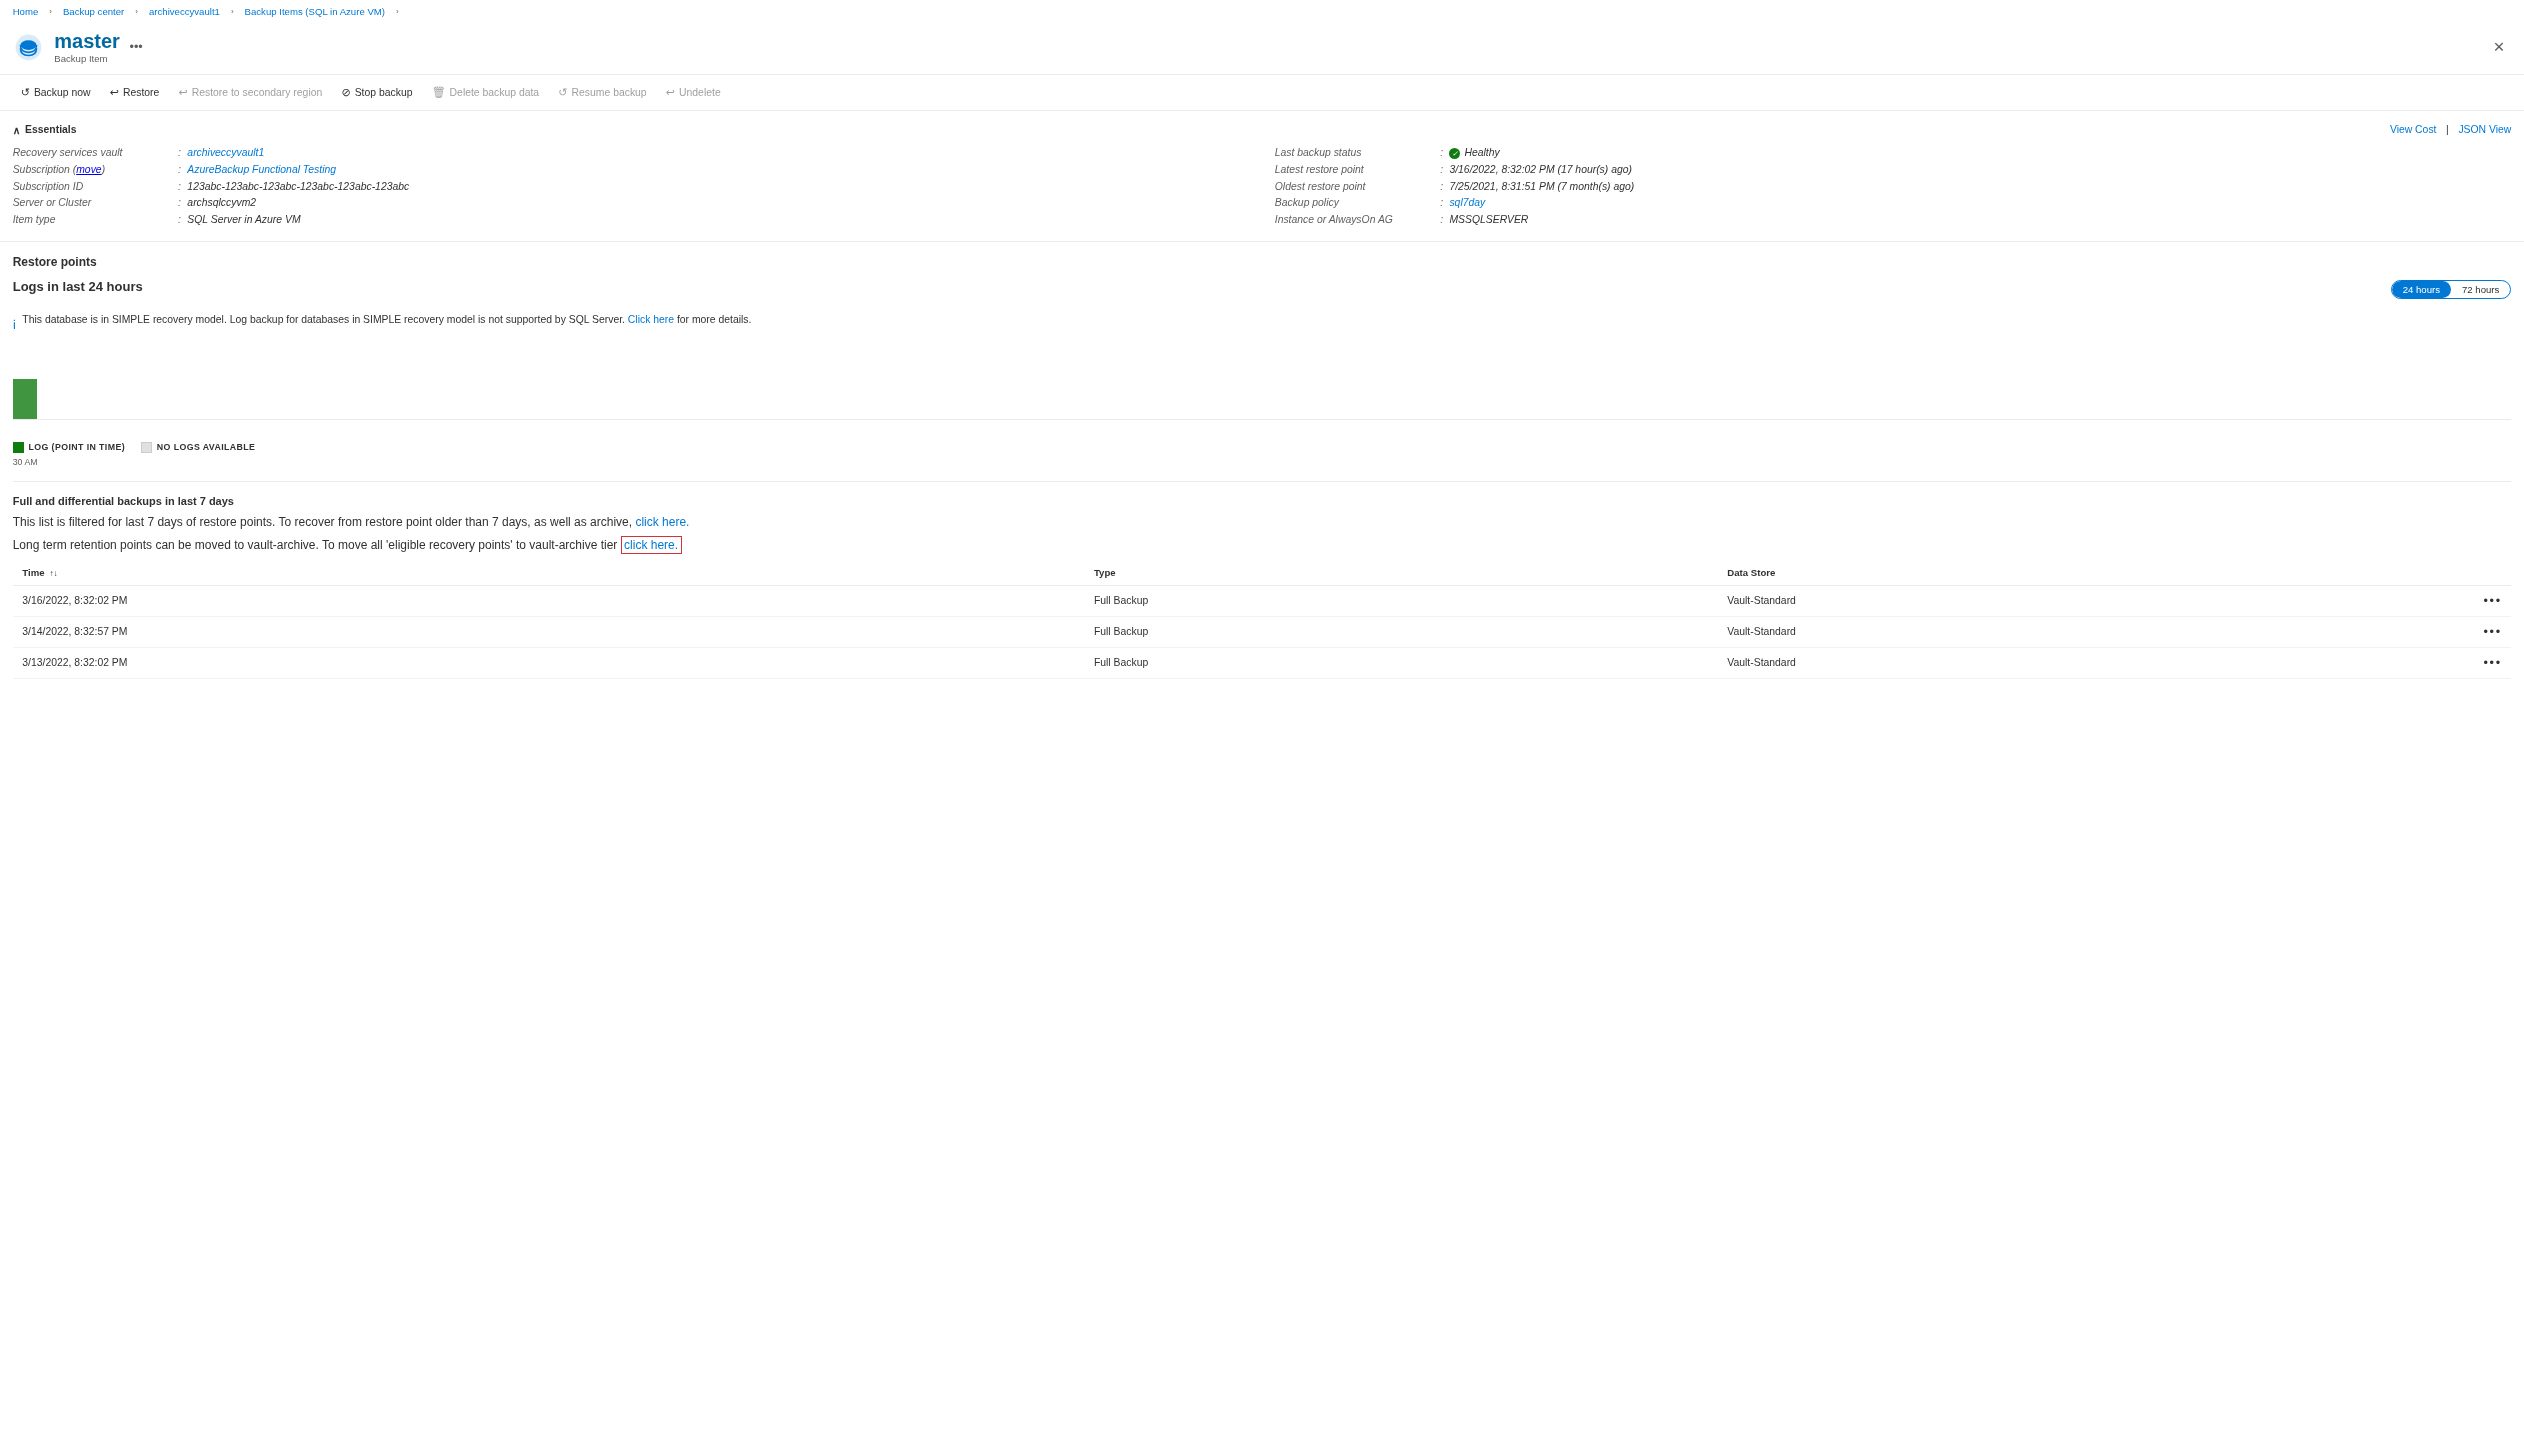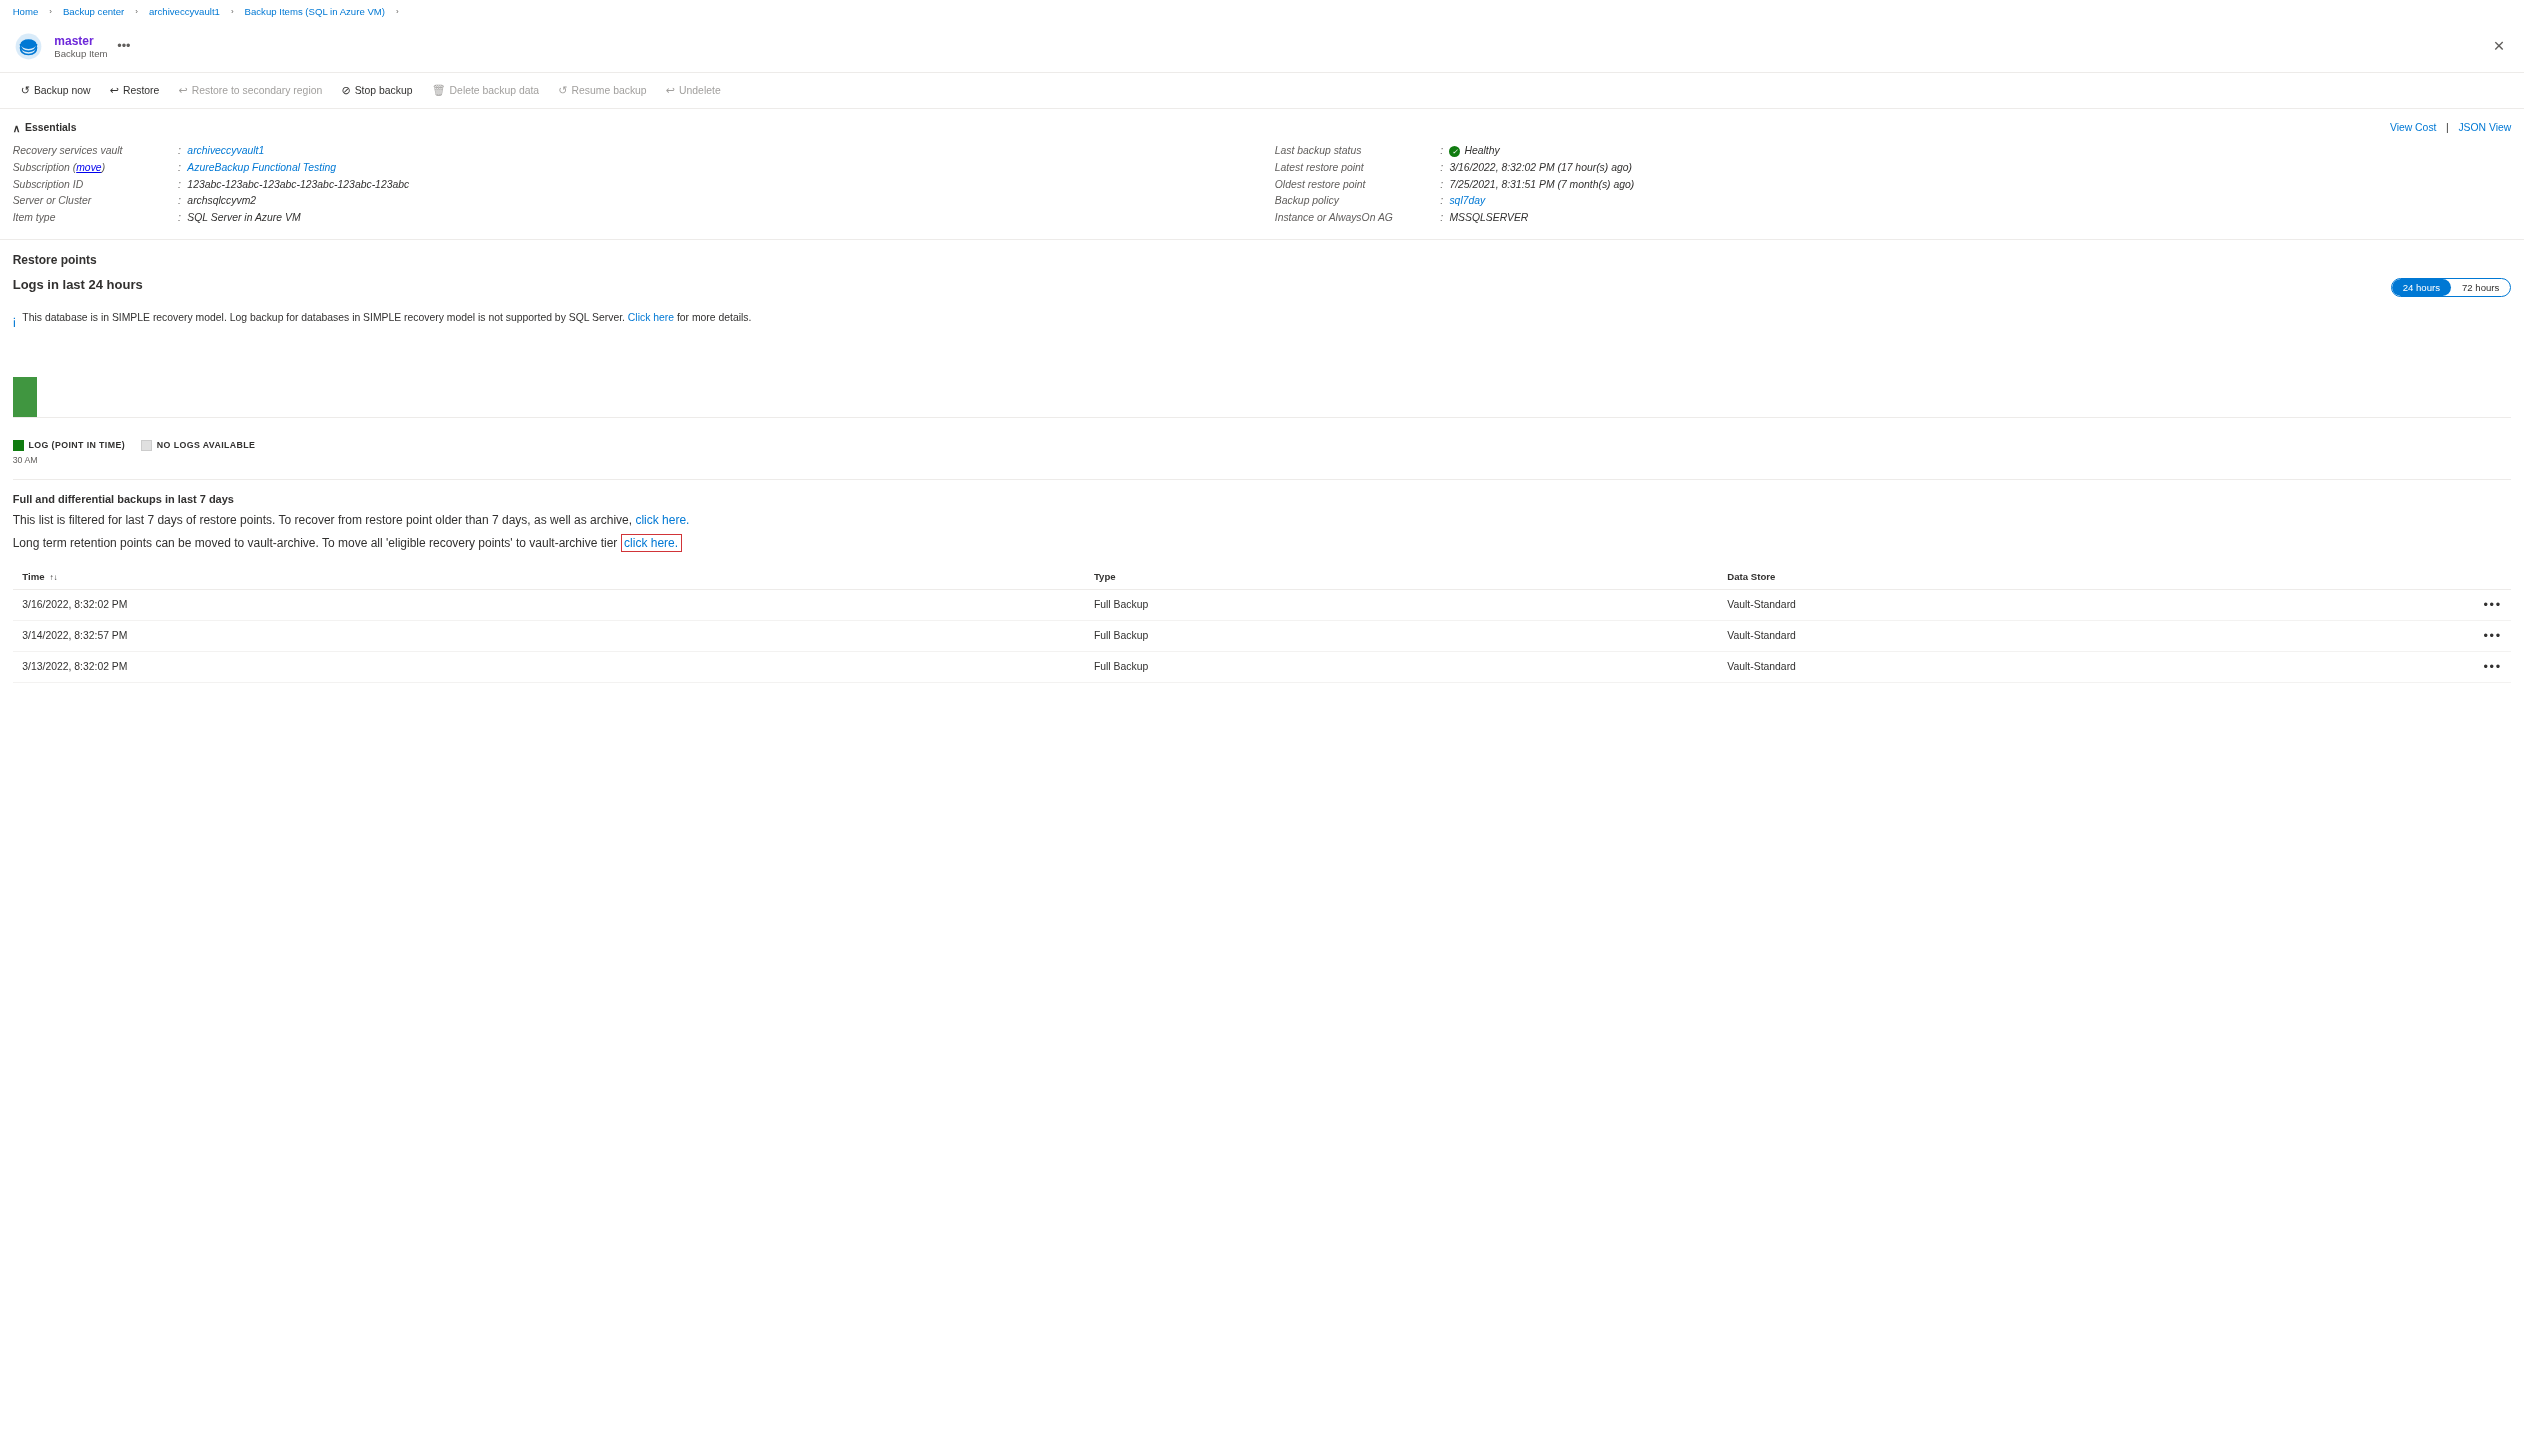--- a/index.html
+++ b/index.html
@@ -6,21 +6,21 @@
     body { font-family: 'Segoe UI', Arial, sans-serif; font-size: 10.4px; color: #323130; background: #fff; overflow-x: hidden; }
     
     
     .breadcrumb { display: flex; align-items: center; padding: 6.4px 12.7px; font-size: 9.6px; color: #605e5c; gap: 11px; }
     .breadcrumb a { color: #0078d4; text-decoration: none; }
     .breadcrumb-sep { color: #605e5c; font-size: 8px; }
     
     
     .page-header { display: flex; align-items: center; padding: 6.4px 12.7px 9.6px 12.7px; border-bottom: 0.8px solid #edebe9; }
     .page-header-icon { width: 32px; height: 32px; margin-right: 9.6px; display: flex; align-items: center; justify-content: center; }
-    .page-header-title h1 { font-size: 12px; font-weight: 600; color: #6d28d9; }
+    .page-header-title h1 { font-size: 20px; font-weight: 600; color: #0369a1; }
     .page-header-title .subtitle { font-size: 9.6px; color: #605e5c; }
     .page-header-more { margin-left: 9.6px; color: #605e5c; cursor: pointer; font-size: 12.7px; }
     .close-btn { margin-left: auto; background: none; border: none; cursor: pointer; font-size: 14.3px; color: #605e5c; padding: 3.2px 6.4px; }
     
     
     .toolbar { display: flex; align-items: center; padding: 6.4px 12.7px; gap: 3.2px; border-bottom: 0.8px solid #edebe9; }
     .toolbar-btn { display: flex; align-items: center; gap: 4px; background: none; border: none; cursor: pointer; padding: 4.8px 8px; font-size: 10.4px; color: #323130; border-radius: 1.6px; white-space: nowrap; }
     .toolbar-btn.disabled { color: #a19f9d; cursor: default; }
     .toolbar-icon { font-size: 11px; }
     
@@ -66,21 +66,21 @@
     .legend-color.green { background: #107c10; }
     .legend-color.gray { background: #e0e0e0; border: 0.8px solid #ccc; }
     
     
     .backups-section { padding: 12.7px; }
     .backups-title { font-size: 11px; font-weight: 600; margin-bottom: 6.4px; }
     .backups-desc { font-size: 12px; color: #323130; margin-bottom: 4.8px; line-height: 1.5; }
     .backups-desc a { color: #0078d4; text-decoration: none; }
     
     
-    .backup-table { width: 100%; border-collapse: collapse; margin-top: 13px; }
+    .backup-table { width: 100%; border-collapse: collapse; margin-top: 7px; }
     .backup-table th { text-align: left; padding: 6.4px 9.6px; font-size: 9.6px; font-weight: 600; color: #323130; border-bottom: 0.8px solid #edebe9; cursor: pointer; white-space: nowrap; }
     .backup-table th .sort-icon { font-size: 8px; margin-left: 2.4px; }
     .backup-table td { padding: 8px 9.6px; font-size: 10.4px; color: #323130; border-bottom: 0.8px solid #f3f2f1; }
     .table-actions { color: #323130; font-size: 12.7px; cursor: pointer; letter-spacing: 1.6px; }
     
     .divider { height: 0.8px; background: #edebe9; margin: 0 12.7px; }
   </style>
 </head>
 <body>
 

